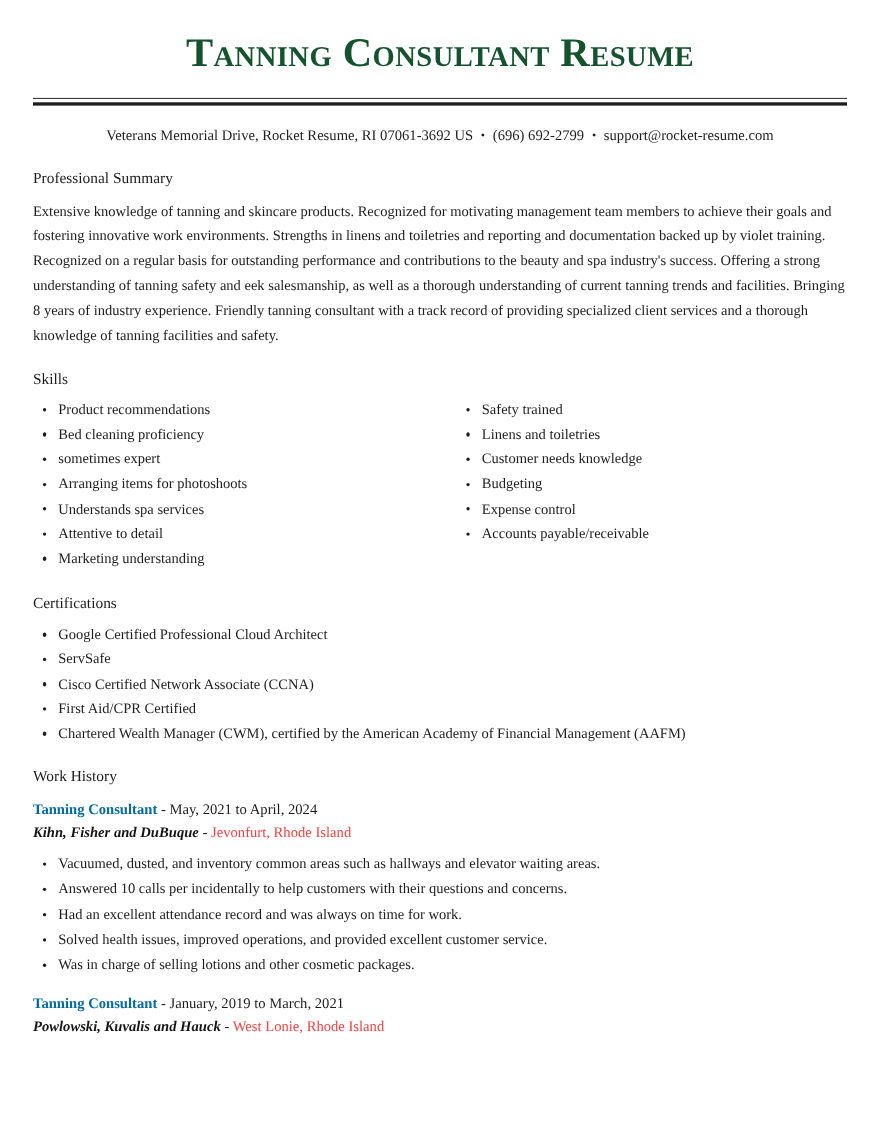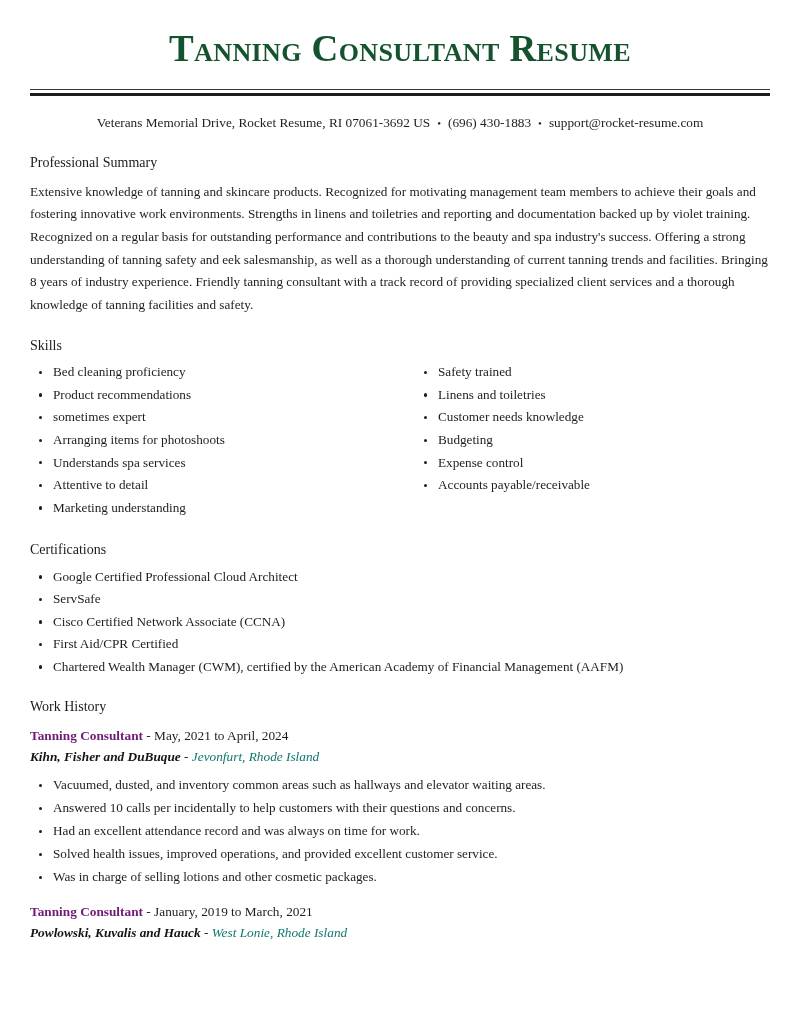--- a/index.html
+++ b/index.html
@@ -132,38 +132,37 @@
     margin-top: 16px;
   }
   .job:first-of-type { margin-top: 11px; }
   .job-line1 {
     font-size: 13.3px;
     line-height: 1.5;
     color: #1d1d1d;
   }
   .job-title {
     font-weight: bold;
-    color: #701a75;
+    color: #0369a1;
   }
   .job-dash { color: #1d1d1d; }
   .job-dates { color: #1d1d1d; }
   .job-line2 {
     font-size: 13.3px;
     line-height: 1.5;
     color: #1d1d1d;
     margin-top: 1px;
   }
   .job-company {
     font-weight: bold;
     font-style: italic;
     color: #141414;
   }
   .job-location {
-    font-style: italic;
-    color: #0f766e;
+    color: #ef4444;
   }
   .job ul.bullets {
     margin-top: 9px;
   }
   .job ul.bullets li {
     margin-bottom: 5px;
   }
 </style>
 </head>
 <body>
@@ -172,35 +171,35 @@
 
   <h1 class="resume-title">Tanning Consultant Resume</h1>
 
   <div class="rules">
     <div class="rule-top"></div>
     <div class="rule-gap"></div>
     <div class="rule-bottom"></div>
   </div>
 
   <div class="contact-line">
-    <span>Veterans Memorial Drive, Rocket Resume, RI 07061-3692 US</span><span class="contact-sep">•</span><span>(696) 430-1883</span><span class="contact-sep">•</span><span>support@rocket-resume.com</span>
+    <span>Veterans Memorial Drive, Rocket Resume, RI 07061-3692 US</span><span class="contact-sep">•</span><span>(696) 692-2799</span><span class="contact-sep">•</span><span>support@rocket-resume.com</span>
   </div>
 
   <div class="section sec-professional-summary">
     <h2 class="section-title">Professional Summary</h2>
     <p class="summary-text">Extensive knowledge of tanning and skincare products. Recognized for motivating management team members to achieve their goals and fostering innovative work environments. Strengths in linens and toiletries and reporting and documentation backed up by violet training. Recognized on a regular basis for outstanding performance and contributions to the beauty and spa industry's success. Offering a strong understanding of tanning safety and eek salesmanship, as well as a thorough understanding of current tanning trends and facilities. Bringing 8 years of industry experience. Friendly tanning consultant with a track record of providing specialized client services and a thorough knowledge of tanning facilities and safety.</p>
   </div>
 
   <div class="section sec-skills">
     <h2 class="section-title">Skills</h2>
     <div class="skills-columns">
       <div class="skills-col skills-col-left">
         <ul class="bullets">
+          <li>Product recommendations</li>
           <li>Bed cleaning proficiency</li>
-          <li>Product recommendations</li>
           <li>sometimes expert</li>
           <li>Arranging items for photoshoots</li>
           <li>Understands spa services</li>
           <li>Attentive to detail</li>
           <li>Marketing understanding</li>
         </ul>
       </div>
       <div class="skills-col skills-col-right">
         <ul class="bullets">
           <li>Safety trained</li>

